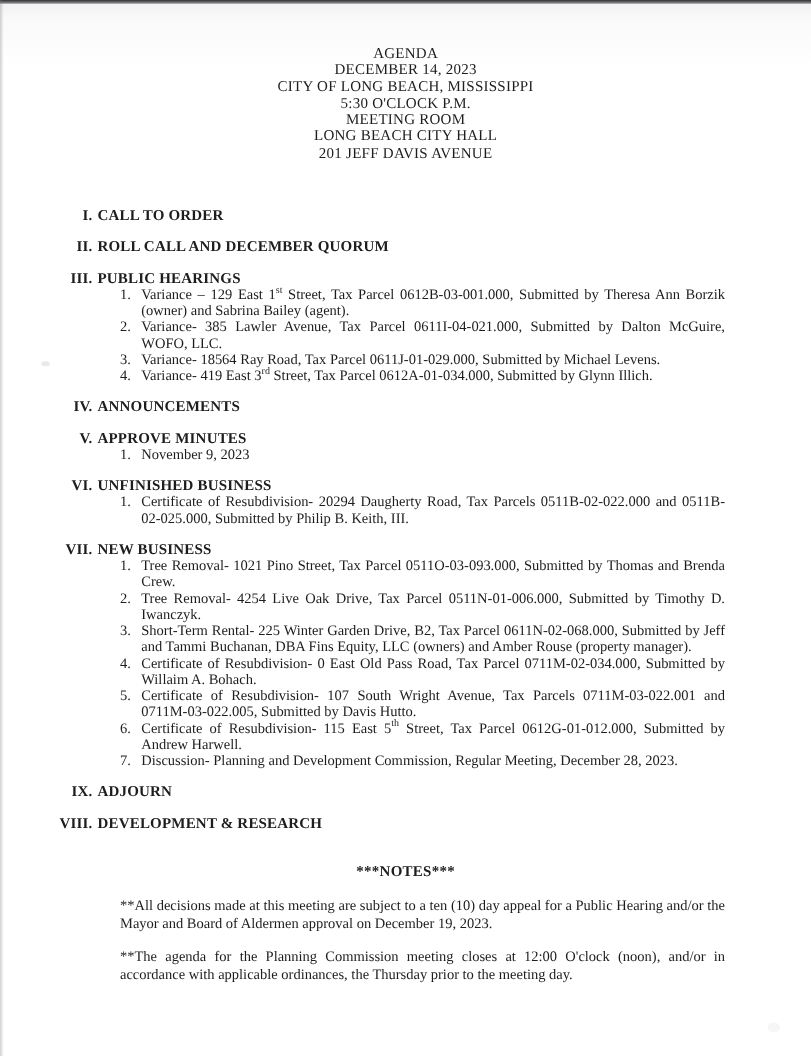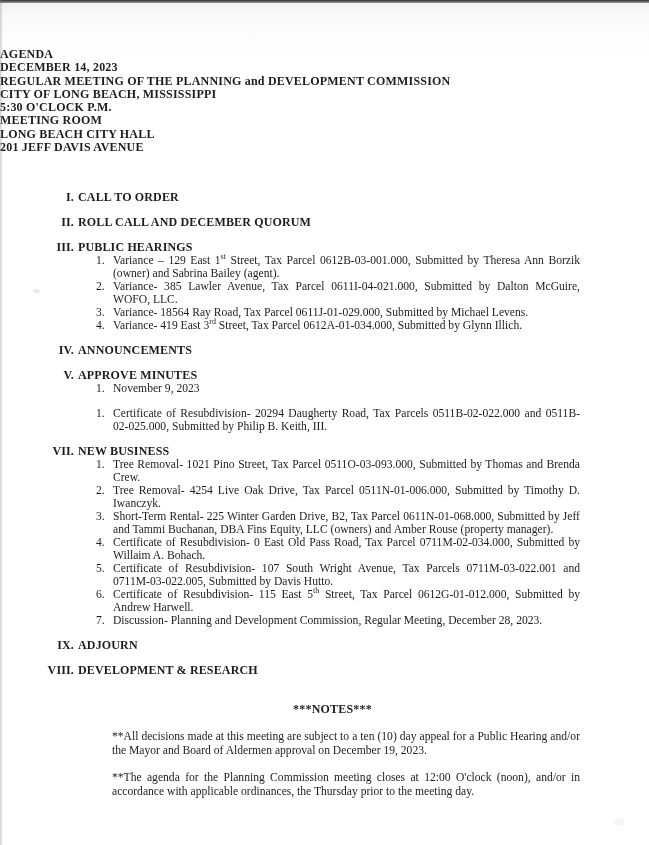--- a/index.html
+++ b/index.html
@@ -21,41 +21,41 @@
     position: absolute; top: 0; left: 0; bottom: 0; width: 3px;
     background: linear-gradient(90deg, rgba(120,120,125,0.35), rgba(255,255,255,0));
   }
   .scan-artifact {
     position: absolute; border-radius: 50%; background: #8a8a8e; opacity: 0.18;
   }
   .artifact-1 { left: 33px; top: 289px; width: 7px; height: 4px; }
   .artifact-2 { left: 614px; top: 818px; width: 10px; height: 8px; opacity: 0.08; }
 
   .doc-header {
-    padding-top: 48px;
-    text-align: left;
-    font-weight: bold;
+    padding-top: 36px;
+    text-align: center;
+    font-weight: normal;
     font-size: 12px;
     line-height: 13.3px;
     letter-spacing: 0.2px;
   }
 
   .doc-body { margin-top: 37px; }
 
   .sec { margin-bottom: 12px; }
   .sec-head { display: flex; font-weight: bold; font-size: 12px; line-height: 13px; letter-spacing: 0.15px; }
   .sec-num { width: 74px; flex-shrink: 0; text-align: right; }
   .sec-title { margin-left: 4px; }
 
   .sub { display: flex; width: 484px; margin-left: 96px; font-size: 11.6px; line-height: 13px; }
   .sub-num { width: 17px; flex-shrink: 0; }
   .sub-text { flex: 1; text-align: justify; font-family: Liberation Serif, serif; }
   .sub-text sup { font-size: 8px; line-height: 0; }
 
-  .notes { margin-top: 26px; padding-left: 16px; }
+  .notes { margin-top: 26px; }
   .notes-title {
     text-align: center; font-weight: bold; font-size: 12px; line-height: 13px; letter-spacing: 0.2px;
   }
   .note-para {
     margin: 14px 69px 0 96px;
     font-size: 11.6px; line-height: 13.5px;
     text-align: justify;
     font-family: Liberation Serif, serif;
   }
 </style>
@@ -64,21 +64,20 @@
 
 <div class="page">
   <div class="scan-top"></div>
   <div class="scan-left"></div>
   <div class="scan-artifact artifact-1"></div>
   <div class="scan-artifact artifact-2"></div>
 
   <header class="doc-header">
     <div>AGENDA</div>
     <div>DECEMBER 14, 2023</div>
-    <div>REGULAR MEETING OF THE PLANNING and DEVELOPMENT COMMISSION</div>
     <div>CITY OF LONG BEACH, MISSISSIPPI</div>
     <div>5:30 O'CLOCK P.M.</div>
     <div>MEETING ROOM</div>
     <div>LONG BEACH CITY HALL</div>
     <div>201 JEFF DAVIS AVENUE</div>
   </header>
 
   <main class="doc-body" id="agenda-body">
       <div class="sec">
         <div class="sec-head">
@@ -124,41 +123,45 @@
         <div class="sec-head">
           <span class="sec-num">V.</span>
           <span class="sec-title">APPROVE MINUTES</span>
         </div>
         <div class="sub">
           <span class="sub-num">1.</span>
           <span class="sub-text">November 9, 2023</span>
         </div>
       </div>
       <div class="sec">
+        <div class="sec-head">
+          <span class="sec-num">VI.</span>
+          <span class="sec-title">UNFINISHED BUSINESS</span>
+        </div>
         <div class="sub">
           <span class="sub-num">1.</span>
           <span class="sub-text">Certificate of Resubdivision- 20294 Daugherty Road, Tax Parcels 0511B-02-022.000 and 0511B-02-025.000, Submitted by Philip B. Keith, III.</span>
         </div>
       </div>
       <div class="sec">
         <div class="sec-head">
           <span class="sec-num">VII.</span>
           <span class="sec-title">NEW BUSINESS</span>
         </div>
         <div class="sub">
           <span class="sub-num">1.</span>
           <span class="sub-text">Tree Removal- 1021 Pino Street, Tax Parcel 0511O-03-093.000, Submitted by Thomas and Brenda Crew.</span>
         </div>
         <div class="sub">
           <span class="sub-num">2.</span>
           <span class="sub-text">Tree Removal- 4254 Live Oak Drive, Tax Parcel 0511N-01-006.000, Submitted by Timothy D. Iwanczyk.</span>
         </div>
         <div class="sub">
           <span class="sub-num">3.</span>
-          <span class="sub-text">Short-Term Rental- 225 Winter Garden Drive, B2, Tax Parcel 0611N-01-068.000, Submitted by Jeff and Tammi Buchanan, DBA Fins Equity, LLC (owners) and Amber Rouse (property manager).</span>
+          <span class="sub-text">Short-Term Rental- 225 Winter Garden Drive, B2, Tax Parcel 0611N-02-068.000, Submitted by Jeff and Tammi Buchanan, DBA Fins Equity, LLC (owners) and Amber Rouse (property manager).</span>
         </div>
         <div class="sub">
           <span class="sub-num">4.</span>
           <span class="sub-text">Certificate of Resubdivision- 0 East Old Pass Road, Tax Parcel 0711M-02-034.000, Submitted by Willaim A. Bohach.</span>
         </div>
         <div class="sub">
           <span class="sub-num">5.</span>
           <span class="sub-text">Certificate of Resubdivision- 107 South Wright Avenue, Tax Parcels 0711M-03-022.001 and 0711M-03-022.005, Submitted by Davis Hutto.</span>
         </div>
         <div class="sub">

